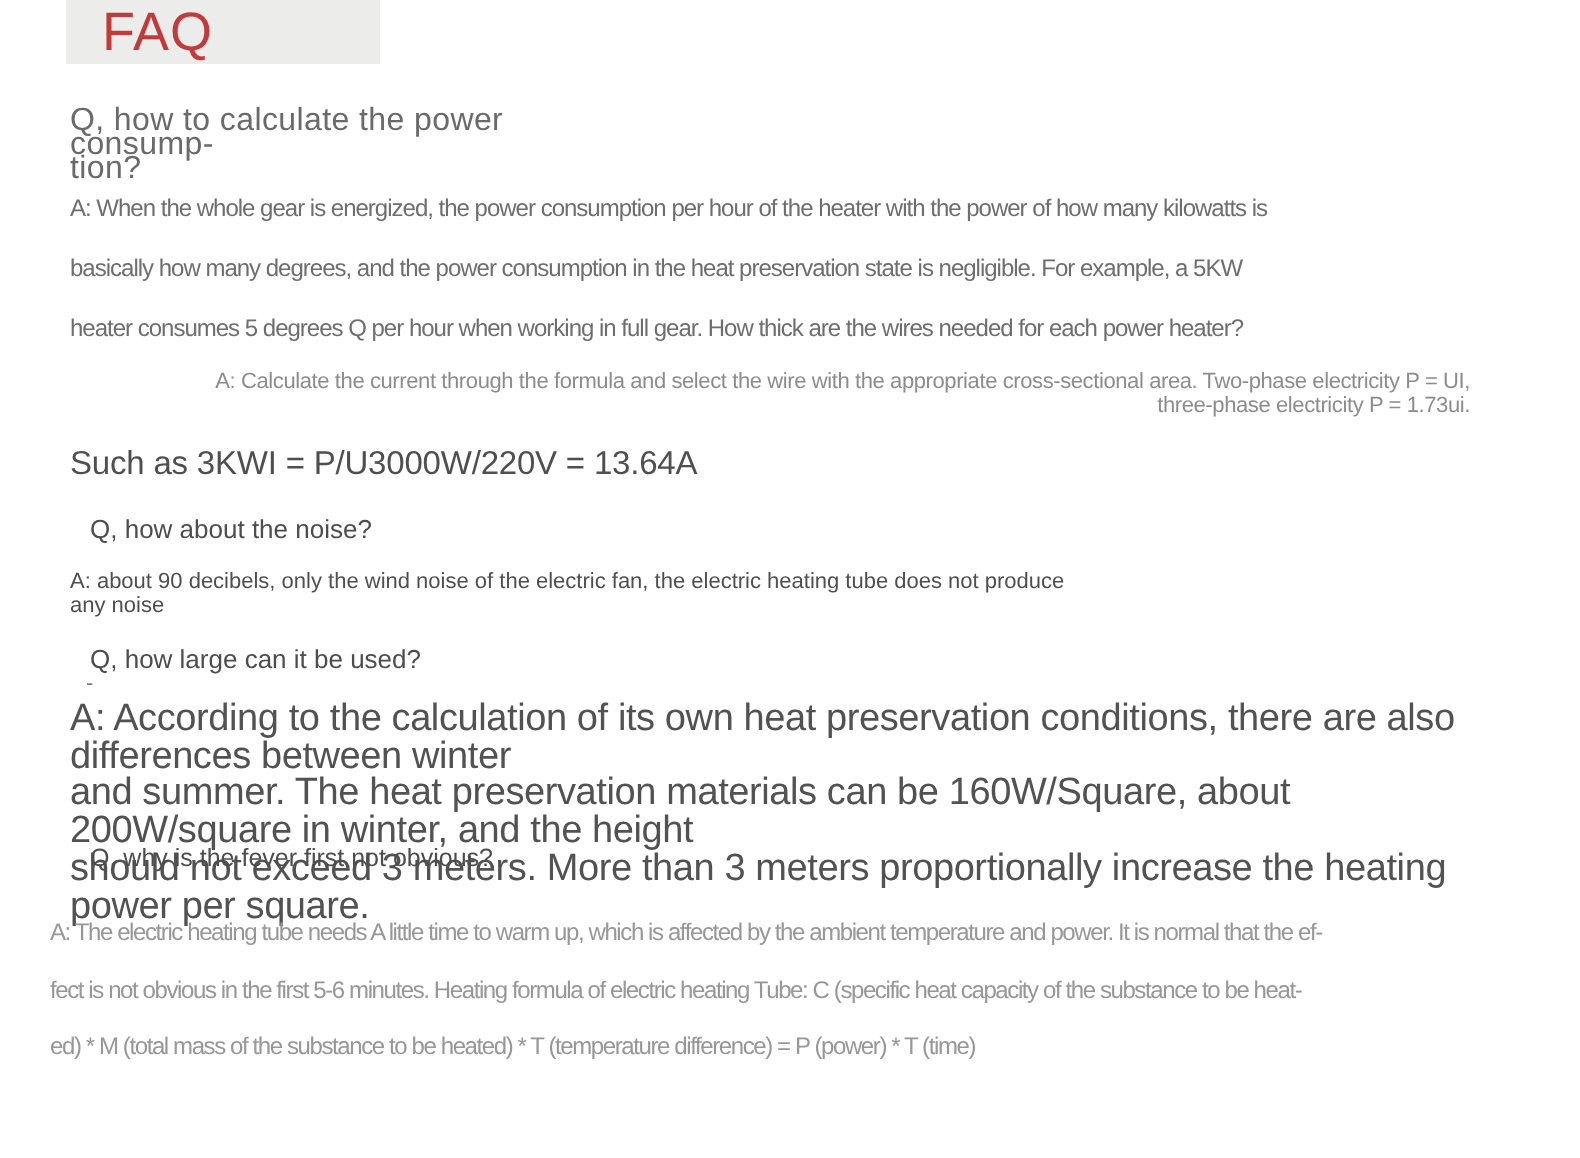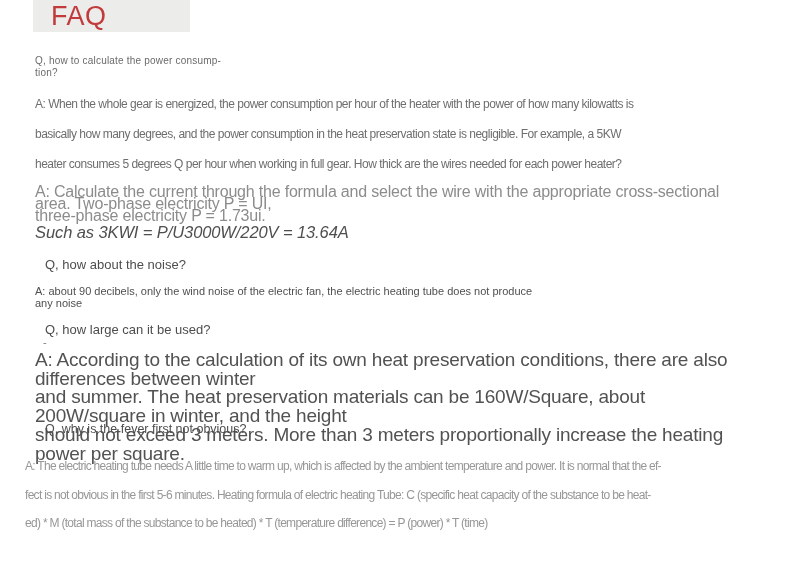--- a/index.html
+++ b/index.html
@@ -27,49 +27,49 @@
     padding: 1px 0 0 18px;
     font-size: 27px;
     font-weight: 400;
     letter-spacing: 0.5px;
     color: #c23b3c;
     line-height: 31px;
   }
 
   .q-small {
     left: 35px; top: 55px;
-    font-size: 10px;
+    font-size: 16px;
     line-height: 12px;
     letter-spacing: 0.2px;
     color: #6a6a6a;
     width: 240px;
   }
   .p1 {
     left: 35px; top: 89px;
     font-size: 12px;
     line-height: 30px;
     letter-spacing: -0.5px;
     color: #6e6e6e;
     width: 740px;
   }
   .p2 {
     left: 35px; top: 186px;
-    font-size: 16px;
+    font-size: 11px;
     line-height: 11.8px;
     letter-spacing: -0.2px;
     color: #8c8c8c;
     width: 700px;
+    text-align: right;
   }
   .formula {
     left: 35px; top: 222px;
     font-size: 16.5px;
     line-height: 20px;
     letter-spacing: -0.1px;
     color: #4f4f4f;
-    font-style: italic;
   }
   .q-mid { font-size: 13px; line-height: 15px; color: #4d4d4d; left: 21px; margin-left: 24px; }
   .q2 { top: 257px; }
   .q3 { top: 322px; text-align: center; }
   .q4 { top: 422px; font-size: 12.5px; }
   .p3 {
     left: 35px; top: 286px;
     font-size: 11px;
     line-height: 11.5px;
     color: #4f4f4f;

